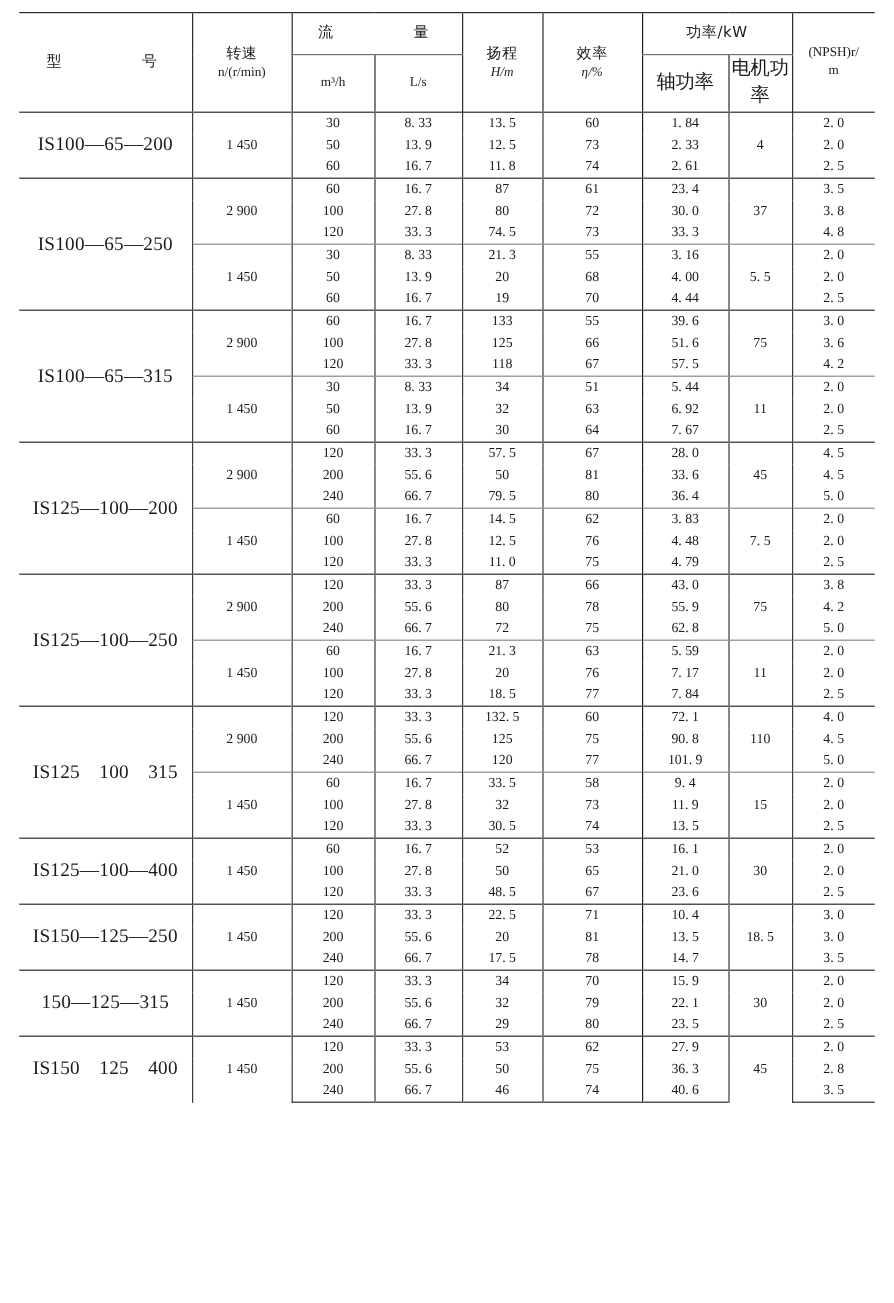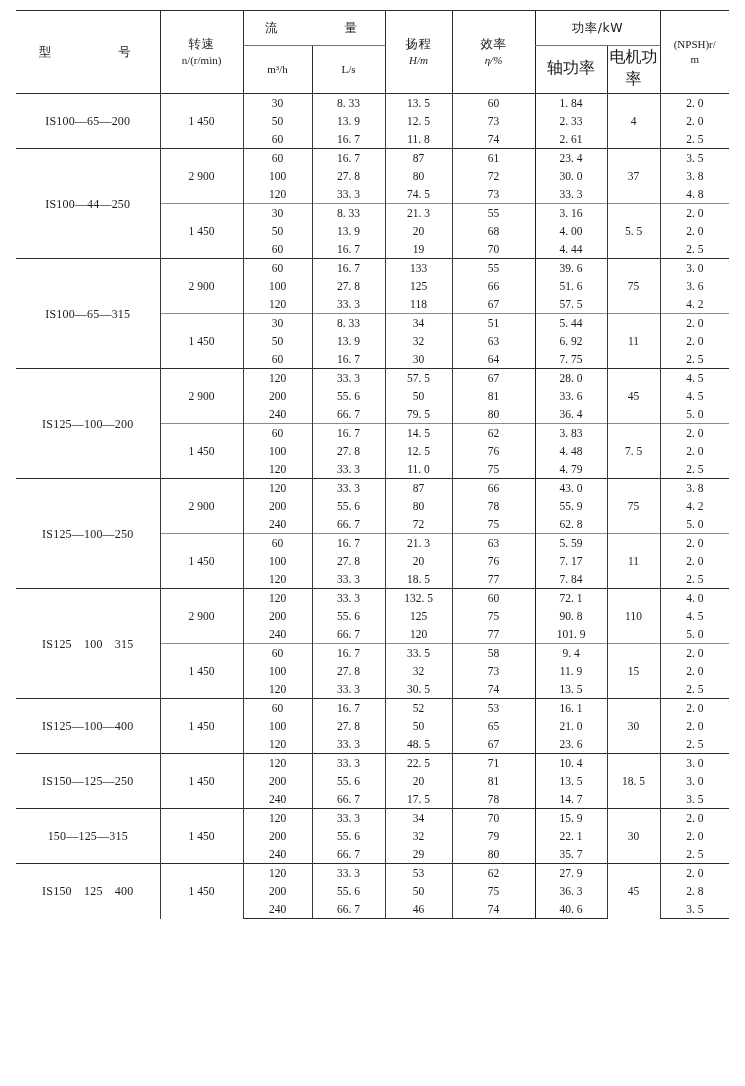--- a/index.html
+++ b/index.html
@@ -84,21 +84,21 @@
 
   
   thead th.thickleft, tbody td.thickleft { border-left: 1.6px solid #1e1e1e; }
 
   
   tr.grp-start > td { border-top: 1.6px solid #2b2b2b; }
   tr.sub-start > td { border-top: 0.9px solid #8a8a8a; }
 
   tbody tr.last-row > td { border-bottom: 1.6px solid #2b2b2b; }
 
-  td.model { font-size: 12px; letter-spacing: .2px; }
+  td.model { font-size: 16px; letter-spacing: .2px; }
   td.pad-v { padding: 1px 0; }
 </style>
 </head>
 <body>
 
 <div id="sheet">
 
   <table class="spec">
     <colgroup>
       <col class="c-model">
@@ -178,21 +178,21 @@
         </tr>
         <tr class="">
           <td>60</td>
           <td>16. 7</td>
           <td>11. 8</td>
           <td>74</td>
           <td class="thickleft">2. 61</td>
           <td>2. 5</td>
         </tr>
         <tr class="grp-start">
-          <td class="first model pad-v" rowspan="6">IS100—44—250</td>
+          <td class="first model pad-v" rowspan="6">IS100—65—250</td>
           <td rowspan="3">2 900</td>
           <td>60</td>
           <td>16. 7</td>
           <td>87</td>
           <td>61</td>
           <td class="thickleft">23. 4</td>
           <td rowspan="3">37</td>
           <td>3. 5</td>
         </tr>
         <tr class="">
@@ -280,21 +280,21 @@
           <td>32</td>
           <td>63</td>
           <td class="thickleft">6. 92</td>
           <td>2. 0</td>
         </tr>
         <tr class="">
           <td>60</td>
           <td>16. 7</td>
           <td>30</td>
           <td>64</td>
-          <td class="thickleft">7. 75</td>
+          <td class="thickleft">7. 67</td>
           <td>2. 5</td>
         </tr>
         <tr class="grp-start">
           <td class="first model pad-v" rowspan="6">IS125—100—200</td>
           <td rowspan="3">2 900</td>
           <td>120</td>
           <td>33. 3</td>
           <td>57. 5</td>
           <td>67</td>
           <td class="thickleft">28. 0</td>
@@ -520,21 +520,21 @@
           <td>32</td>
           <td>79</td>
           <td class="thickleft">22. 1</td>
           <td>2. 0</td>
         </tr>
         <tr class="">
           <td>240</td>
           <td>66. 7</td>
           <td>29</td>
           <td>80</td>
-          <td class="thickleft">35. 7</td>
+          <td class="thickleft">23. 5</td>
           <td>2. 5</td>
         </tr>
         <tr class="grp-start">
           <td class="first model pad-v" rowspan="3">IS150　125　400</td>
           <td rowspan="3">1 450</td>
           <td>120</td>
           <td>33. 3</td>
           <td>53</td>
           <td>62</td>
           <td class="thickleft">27. 9</td>

